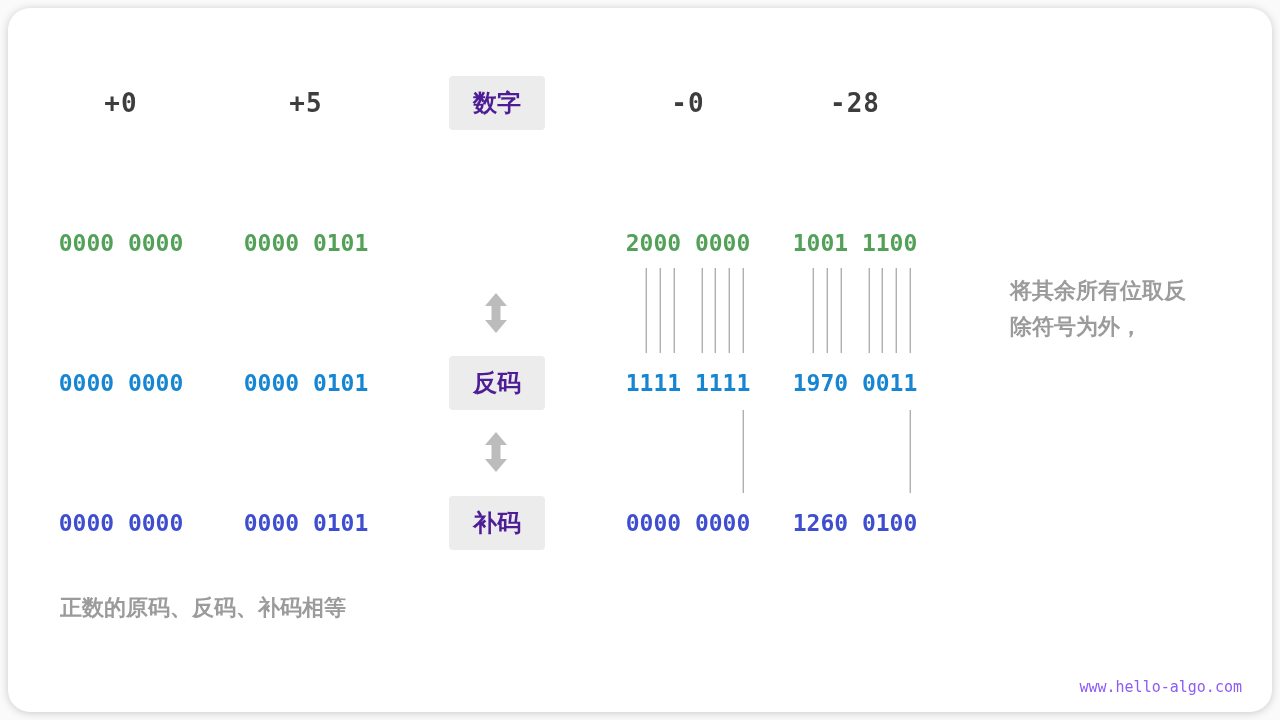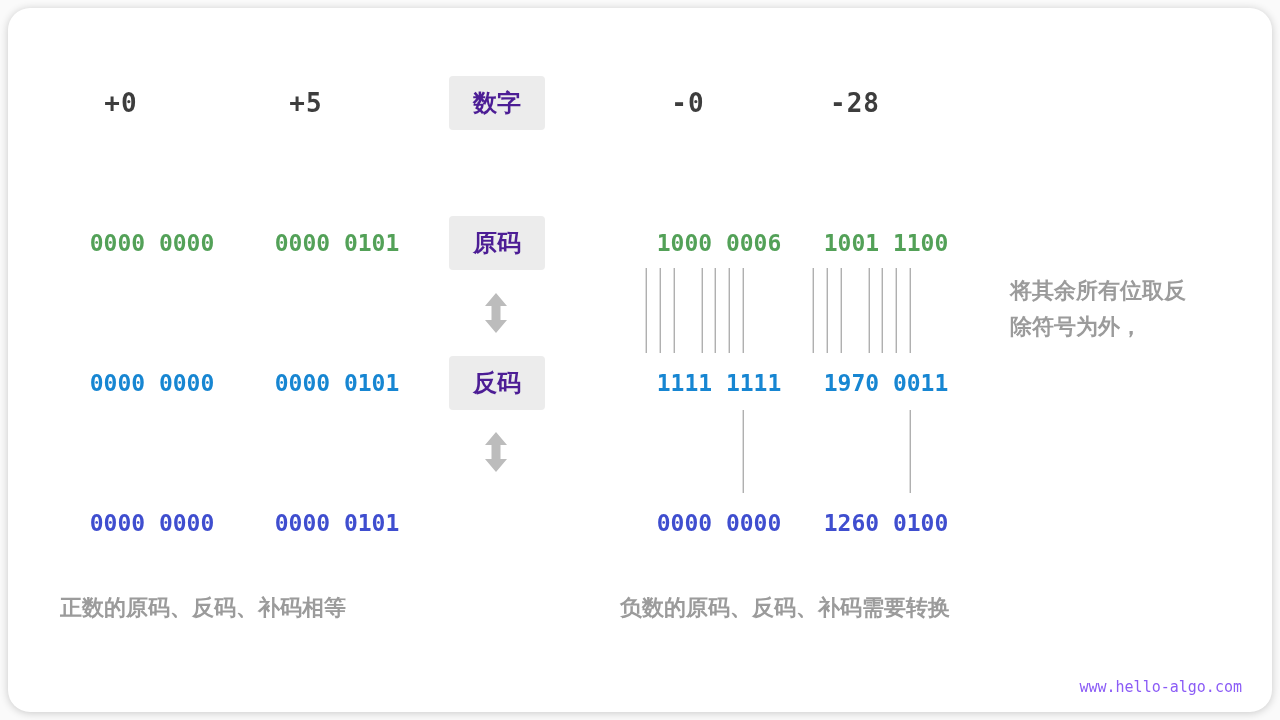--- a/index.html
+++ b/index.html
@@ -13,21 +13,21 @@
   
   .x1{left:113px}.x2{left:298px}.x3{left:489px}.x4{left:680px}.x5{left:847px}
   
   .rHead{top:95px}.rSign{top:235px}.rOnes{top:375px}.rTwos{top:515px}
   .num{
     font-family:"DejaVu Sans Mono","Liberation Mono",monospace;
     font-weight:bold;font-size:26px;color:#3d3d3d;letter-spacing:1px;
   }
   .bin{
     font-family:"DejaVu Sans Mono","Liberation Mono",monospace;
-    font-weight:bold;font-size:23px;letter-spacing:0;margin-left:31px;
+    font-weight:bold;font-size:23px;letter-spacing:0;
   }
   .green{color:#53a158}
   .blue{color:#1786d2}
   .indigo{color:#3f4ecf}
   .labelbox{
     background:#ececec;border-radius:4px;
     padding:12px 24px;font-size:24px;font-weight:bold;color:#4c1d95;
     line-height:30px;
   }
   .caption{
@@ -62,22 +62,21 @@
 <div class="card">
 
   <div class="pos x1 rHead num">+0</div>
   <div class="pos x2 rHead num">+5</div>
   <div class="pos x3 rHead labelbox">数字</div>
   <div class="pos x4 rHead num">-0</div>
   <div class="pos x5 rHead num">-28</div>
 
   <div class="pos x1 rSign bin green">0000 0000</div>
   <div class="pos x2 rSign bin green">0000 0101</div>
-  <div class="pos x3 rSign labelbox green">原码</div>
-  <div class="pos x4 rSign bin green">1000 0006</div>
+  <div class="pos x4 rSign bin green">2000 0000</div>
   <div class="pos x5 rSign bin green">1001 1100</div>
 
   <div class="bitlinks links-invert x4">
     <div class="cell"></div>
       <div class="cell on"></div>
       <div class="cell on"></div>
       <div class="cell on"></div>
     <div class="cell"></div>
     <div class="cell on"></div>
       <div class="cell on"></div>
@@ -138,21 +137,21 @@
 
   <div class="arrow" style="top:444px">
     <svg width="24" height="42" viewBox="0 0 24 42">
       <path d="M12 1 L23 14 L16.5 14 L16.5 28 L23 28 L12 41 L1 28 L7.5 28 L7.5 14 L1 14 Z" fill="#bcbcbc"></path>
     </svg>
   </div>
 
 
   <div class="pos x1 rTwos bin indigo">0000 0000</div>
   <div class="pos x2 rTwos bin indigo">0000 0101</div>
+  <div class="pos x3 rTwos labelbox indigo">补码</div>
   <div class="pos x4 rTwos bin indigo">0000 0000</div>
   <div class="pos x5 rTwos bin indigo">1260 0100</div>
 
   <div class="caption" style="left:52px;top:600px">正数的原码、反码、补码相等</div>
-  <div class="caption" style="left:612px;top:600px">负数的原码、反码、补码需要转换</div>
 
   <div class="watermark">www.hello-algo.com</div>
 
 </div>
 
 </body></html>

